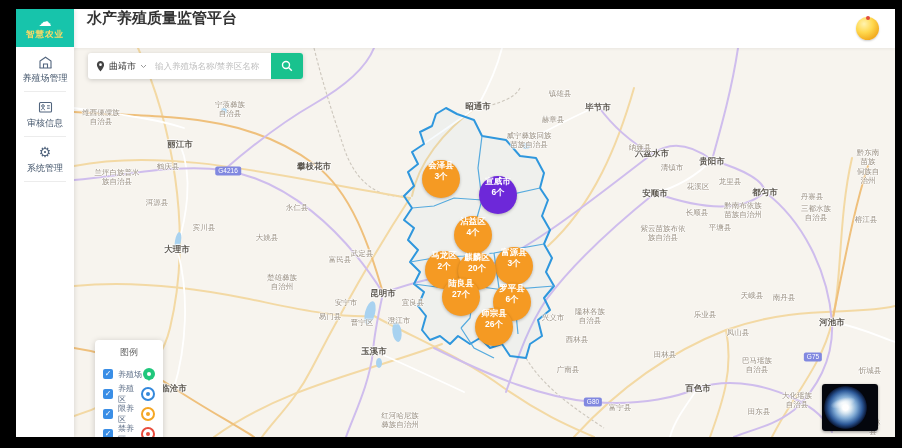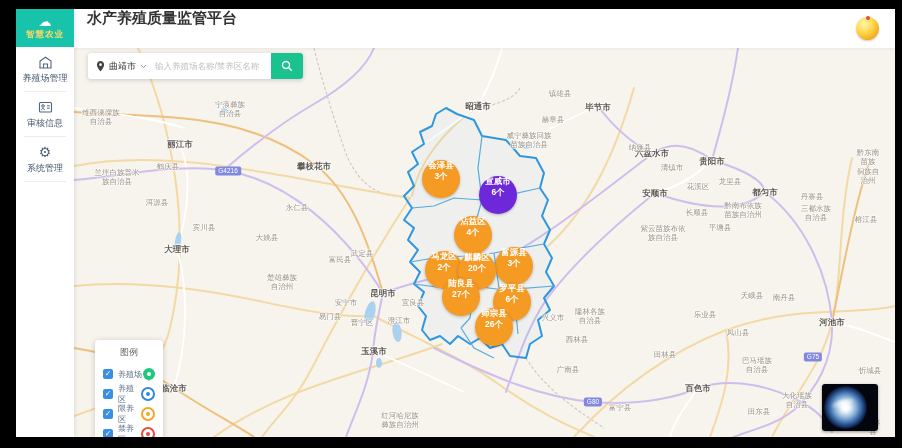--- a/index.html
+++ b/index.html
@@ -278,21 +278,21 @@
           <div>6个</div>
         </div>
         <div class="marker" style="left: 399px; top: 187px; background: rgb(245, 154, 35);">
           <div>沾益区</div>
           <div>4个</div>
         </div>
         <div class="marker" style="left: 440px; top: 218px; background: rgb(245, 154, 35);">
           <div>富源县</div>
           <div>3个</div>
         </div>
-        <div class="marker" style="left: 370px; top: 222px; background: rgb(245, 154, 35);">
+        <div class="marker" style="left: 370px; top: 222px; background: rgb(245, 154, 35); font-family: Liberation Mono, monospace;">
           <div>马龙区</div>
           <div>2个</div>
         </div>
         <div class="marker" style="left: 403px; top: 223px; background: rgb(245, 154, 35);">
           <div>麒麟区</div>
           <div>20个</div>
         </div>
         <div class="marker" style="left: 387px; top: 249px; background: rgb(245, 154, 35);">
           <div>陆良县</div>
           <div>27个</div>

